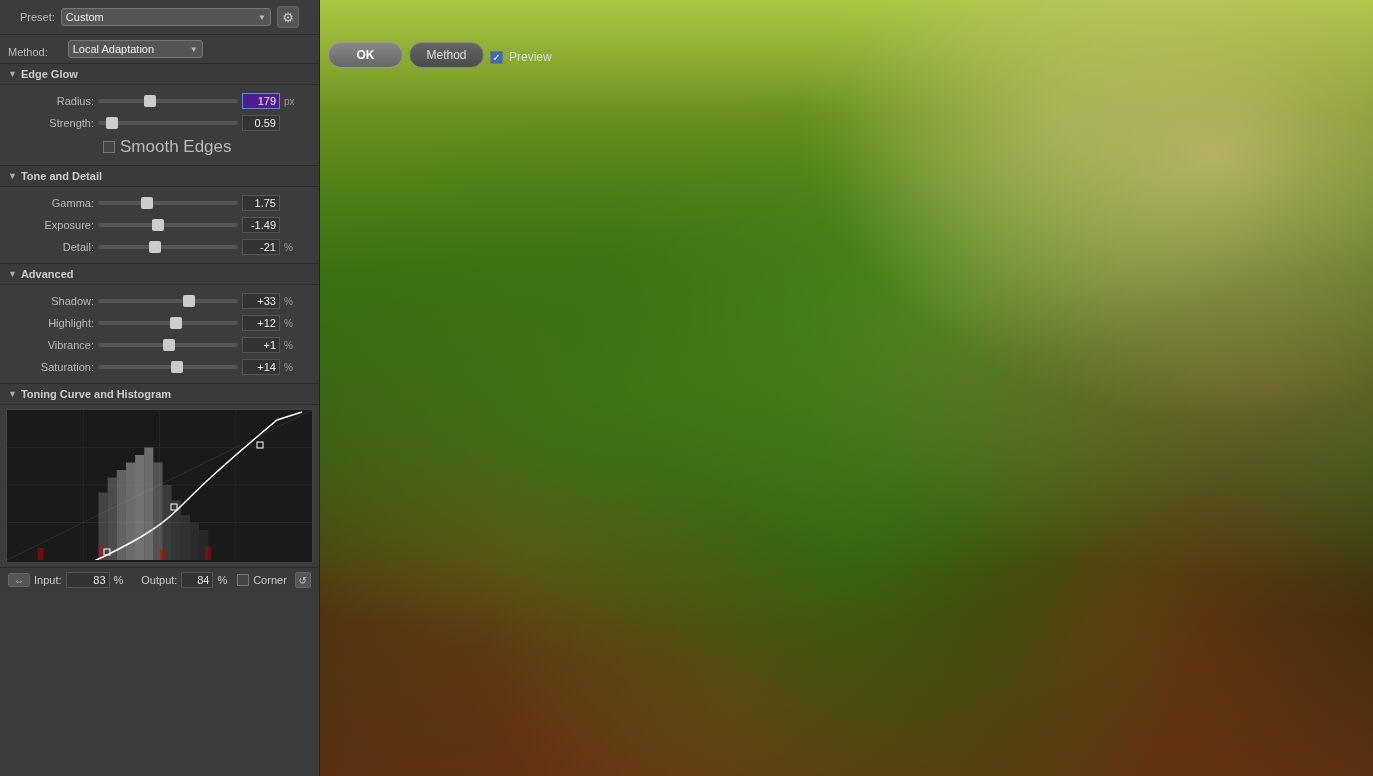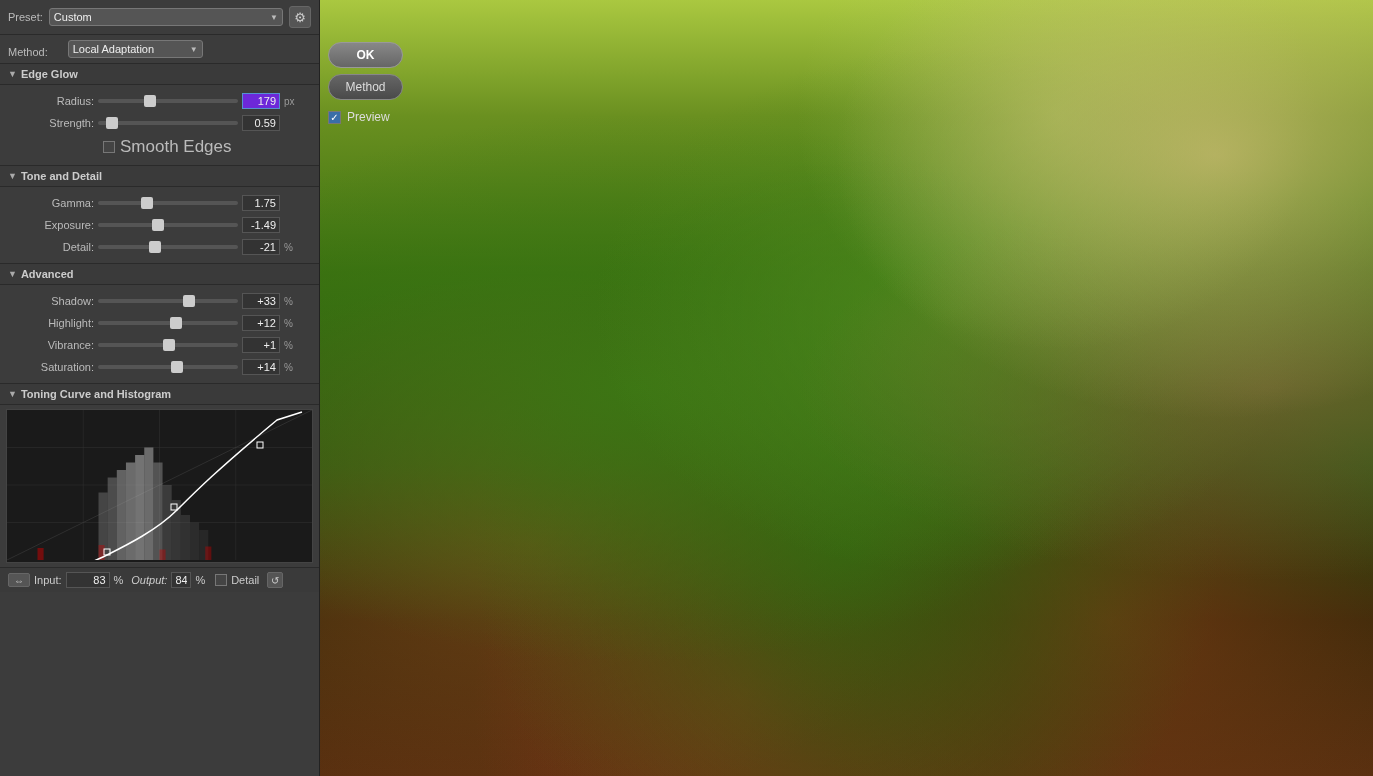--- a/index.html
+++ b/index.html
@@ -36,21 +36,21 @@
       text-align: center;
       padding: 5px 0;
       font-size: 12px;
       color: #eee;
       border-bottom: 1px solid #222;
     }
 
     .preset-row {
       display: flex;
       align-items: center;
-      padding: 6px 8px;
+      padding: 6px 20px;
       gap: 6px;
       border-bottom: 1px solid #2a2a2a;
     }
 
     .preset-label {
       color: #bbb;
       font-size: 11px;
       white-space: nowrap;
     }
 
@@ -128,21 +128,21 @@
       width: 38px;
       background: #333;
       border: 1px solid #555;
       color: #eee;
       padding: 1px 3px;
       font-size: 11px;
       text-align: right;
     }
 
     .value-input.highlighted {
-      background: #6d28d9;
+      background: #4c1d95;
       border: 1px solid #5590d0;
     }
 
     .value-unit {
       width: 14px;
       color: #999;
       font-size: 10px;
     }
 
     
@@ -524,26 +524,26 @@
           </svg>
         </div>
 
         <div class="curve-bottom-bar">
           <div class="curve-nav">
             <span>⇔</span>
           </div>
           <span>Input:</span>
           <input type="text" class="value-input" value="83" style="width: 44px;">
           <span>%</span>
-          <span style="margin-left:4px;font-style:italic;">Output:</span>
-          <input type="text" class="value-input" value="84" style="width: 20px;">
+          <span style="margin-left:14px;">Output:</span>
+          <input type="text" class="value-input" value="84" style="width: 32px;">
           <span>%</span>
           <div style="margin-left:6px; display:flex; align-items:center; gap:4px;">
             <div class="checkbox"></div>
-            <span>Detail</span>
+            <span>Corner</span>
           </div>
           <div style="margin-left:4px; width:16px; height:16px; background:#555; border:1px solid #666; border-radius:2px; display:flex; align-items:center; justify-content:center; cursor:pointer;">
             <span style="font-size:10px;">↺</span>
           </div>
         </div>
       </div>
     </div>
   </div>
 
   <div class="right-panel">
@@ -557,21 +557,21 @@
         radial-gradient(ellipse at 60% 40%, rgba(80,140,30,0.8) 0%, transparent 40%),
         radial-gradient(ellipse at 30% 50%, rgba(60,120,20,0.9) 0%, transparent 50%),
         radial-gradient(ellipse at 50% 70%, rgba(50,100,15,0.9) 0%, transparent 50%),
         radial-gradient(ellipse at 20% 70%, rgba(140,80,30,0.6) 0%, transparent 35%),
         radial-gradient(ellipse at 75% 80%, rgba(120,60,20,0.7) 0%, transparent 30%),
         radial-gradient(ellipse at 40% 90%, rgba(160,50,30,0.5) 0%, transparent 30%),
         linear-gradient(to bottom, #aac840 0%, #6a9020 15%, #3a7010 35%, #285510 60%, #3d2a0a 80%, #5a3010 100%);
     ">
     </div>
 
-    <div style="position:absolute; top:42px; left:8px; display:flex; flex-direction:column; align-items:flex-start; gap:6px; z-index:10;">
+    <div style="position:absolute; top:42px; left:8px; display:flex; flex-direction:row; align-items:flex-end; gap:6px; z-index:10;">
       <button class="btn-ok">
         <span>OK</span>
       </button>
       <button class="btn-cancel">
         <span>Method</span>
       </button>
       <div class="preview-row">
         <div class="preview-checkbox">
           <span class="preview-check">✓</span>
         </div>

